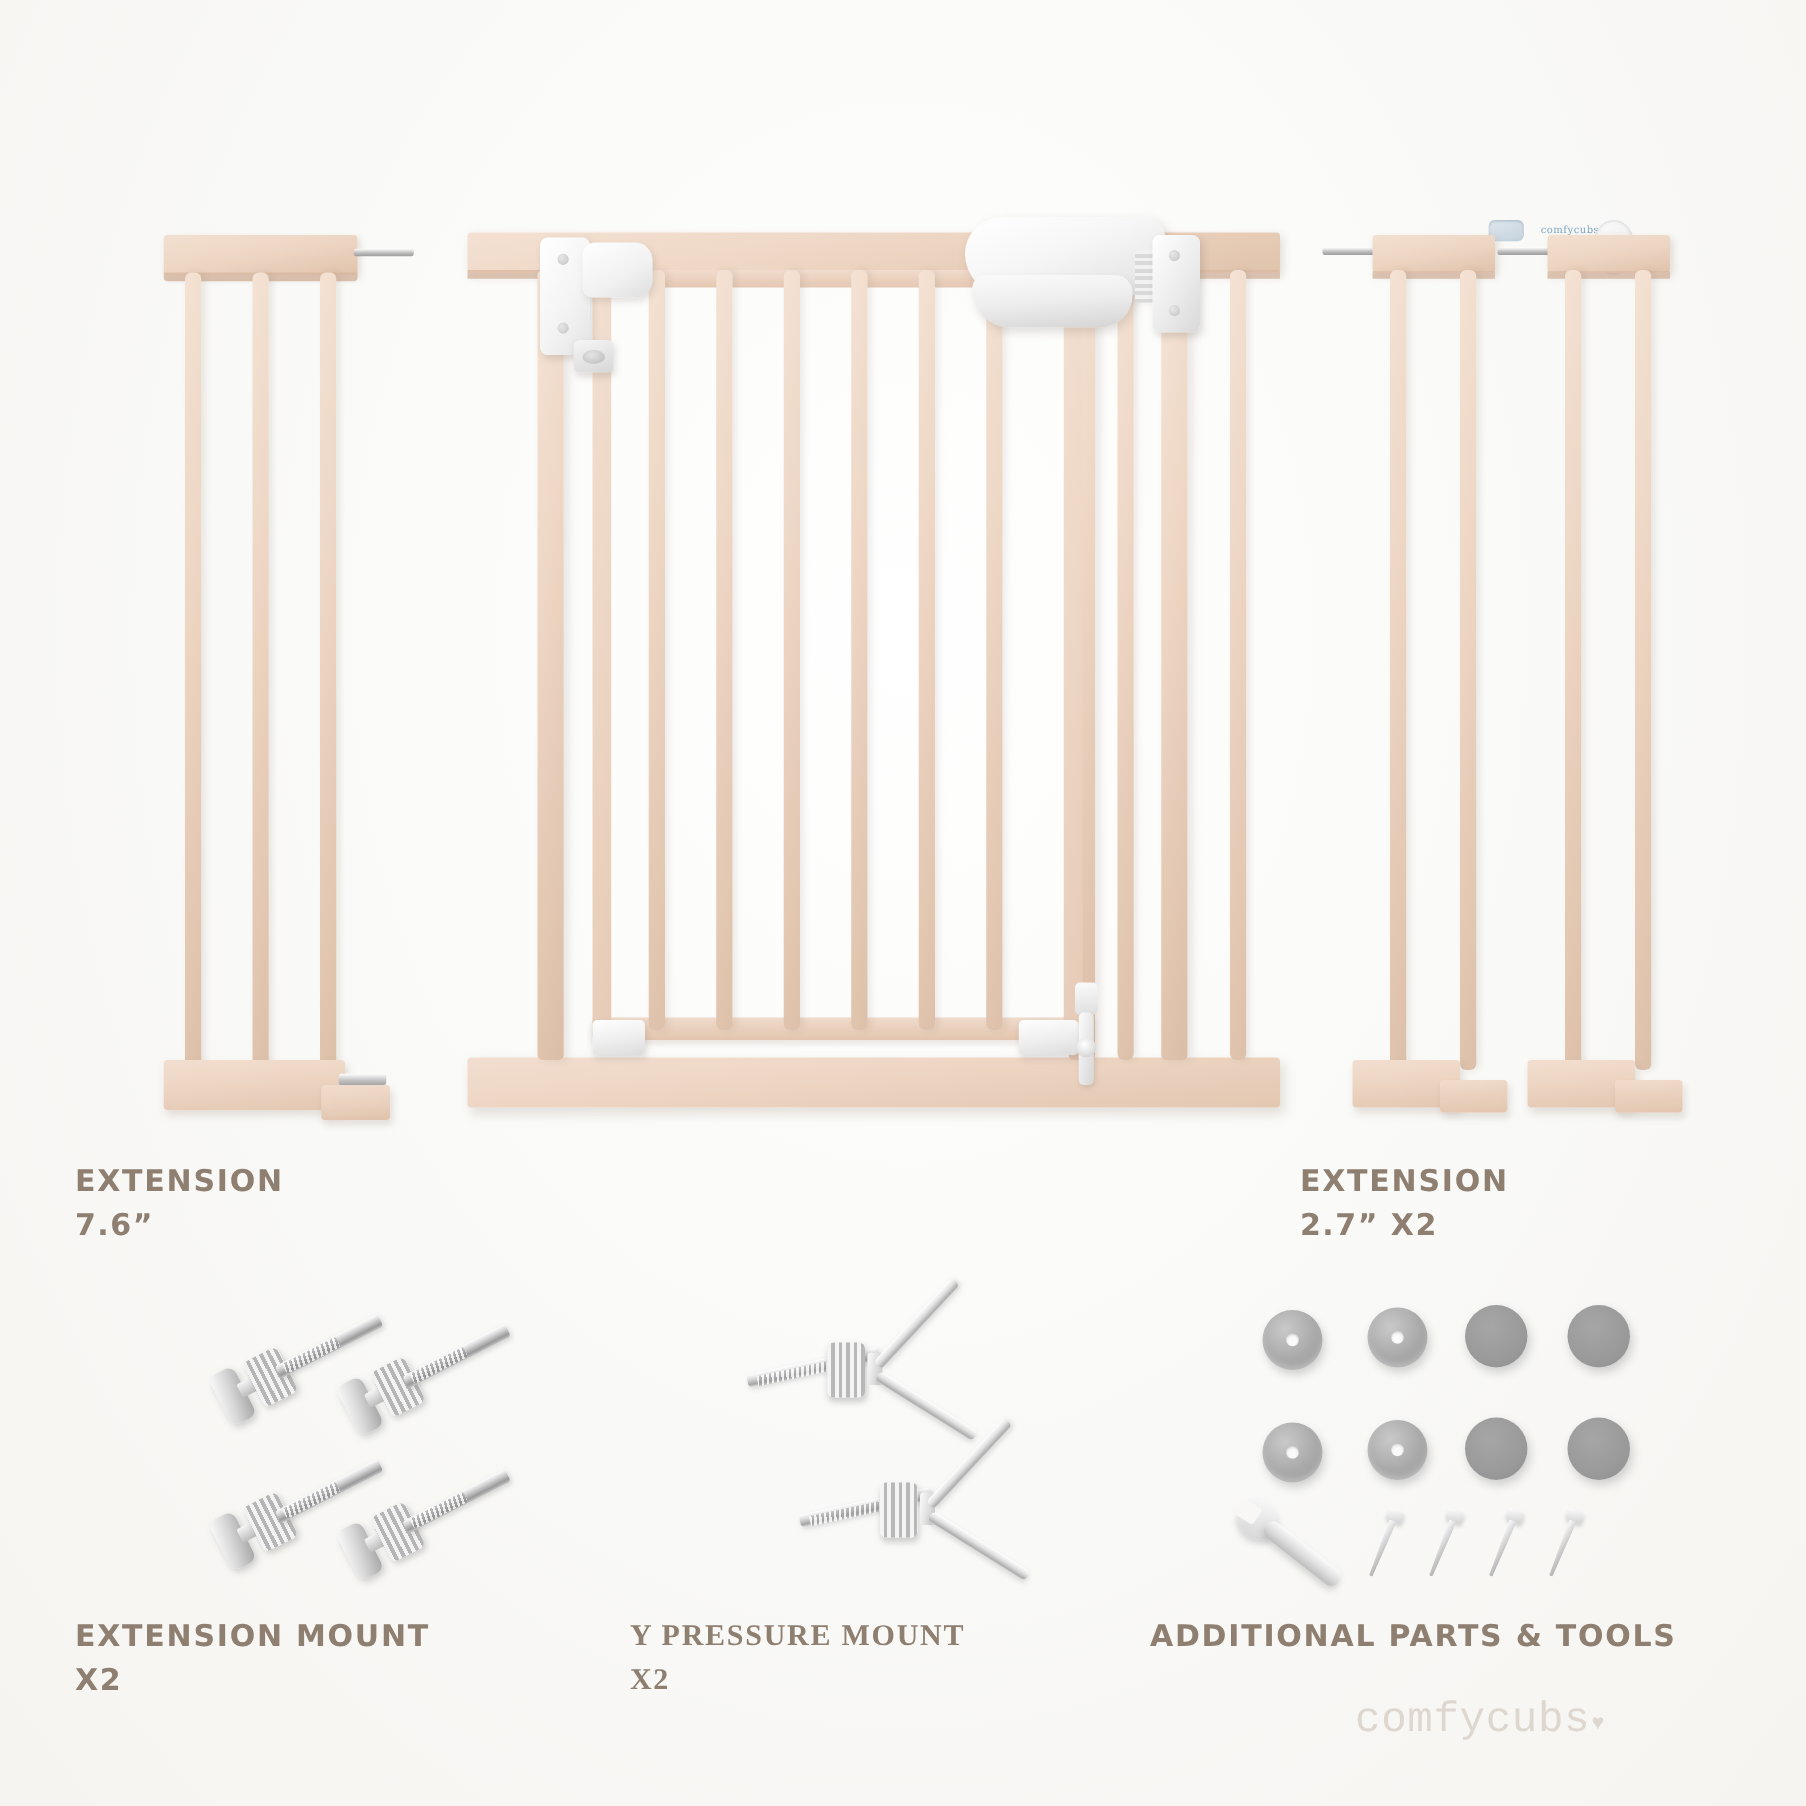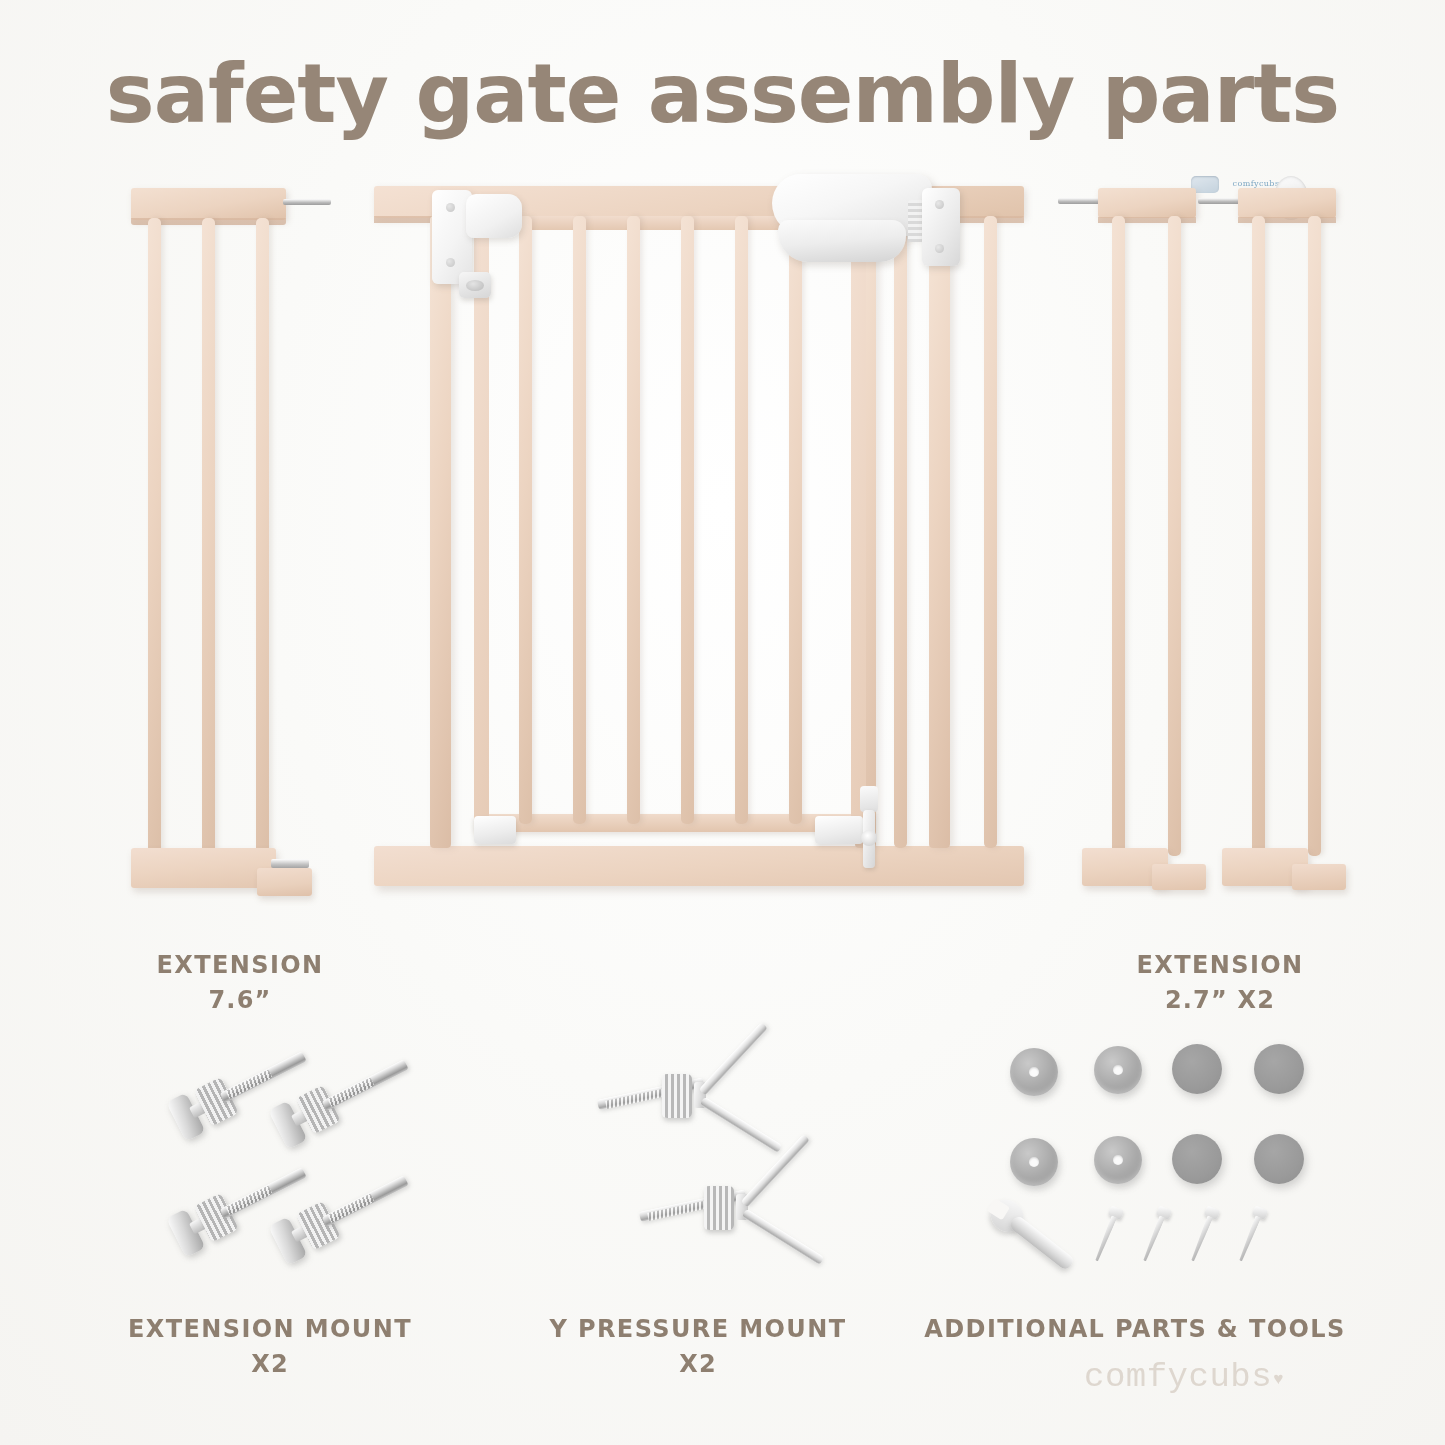--- a/index.html
+++ b/index.html
@@ -240,32 +240,31 @@
     background:linear-gradient(175deg,#f1dccd,#e2c5ae);
     box-shadow:2px 4px 6px rgba(140,120,105,.2);
   }
   .extSmall .footPin{
     position:absolute;left:14px;top:666px;width:42px;height:8px;border-radius:2px;
     background:linear-gradient(180deg,#fefefe,#c2c2c2 60%,#a4a4a4);
   }
 
   
   .caption{
-    position:absolute;text-align:center;
+    position:absolute;
     color:#8e7f70;font-size:24px;font-weight:bold;letter-spacing:1.4px;
     line-height:1.45;
     font-family:"DejaVu Sans", sans-serif;
-    margin-top:20px;
   }
   .caption .sub{display:block;font-size:24px;letter-spacing:1.2px;}
   #cap-ext-left{left:60px;top:928px;width:360px;}
   #cap-gate{left:500px;top:928px;width:430px;}
   #cap-ext-right{left:1040px;top:928px;width:360px;}
   #cap-pm{left:60px;top:1292px;width:420px;}
-  #cap-ypm{left:488px;top:1292px;width:420px;}
+  #cap-ypm{left:504px;top:1292px;width:420px;font-family:Liberation Serif, serif;}
   #cap-apt{left:920px;top:1292px;width:430px;}
 
   
   #pmounts{position:absolute;left:168px;top:1048px;width:230px;height:220px;}
   .bolt{position:absolute;width:150px;height:80px;transform:rotate(-27deg);}
   .bolt .rod{
     position:absolute;left:52px;top:34px;width:92px;height:11px;border-radius:3px;
     background:linear-gradient(180deg,#fdfdfd 0%,#d2d2d2 35%,#9a9a9a 75%,#c6c6c6 100%);
     box-shadow:1px 2px 4px rgba(130,130,130,.3);
   }
@@ -382,21 +381,20 @@
     font-family:Liberation Mono, monospace;
     font-size:34px;color:#ded7cf;letter-spacing:.5px;
   }
   #logo .heart{font-size:17px;vertical-align:2px;margin-left:1px;}
 </style>
 </head>
 <body>
 
 <div class="page">
 
-  <div class="title">safety gate assembly parts</div>
 
   <div id="ext-left">
     <div class="capTop"></div>
     <div class="pin"></div>
     <div class="bar b1"></div>
     <div class="bar b2"></div>
     <div class="bar b3"></div>
     <div class="footA"></div>
     <div class="footB"></div>
     <div class="footPin"></div>

